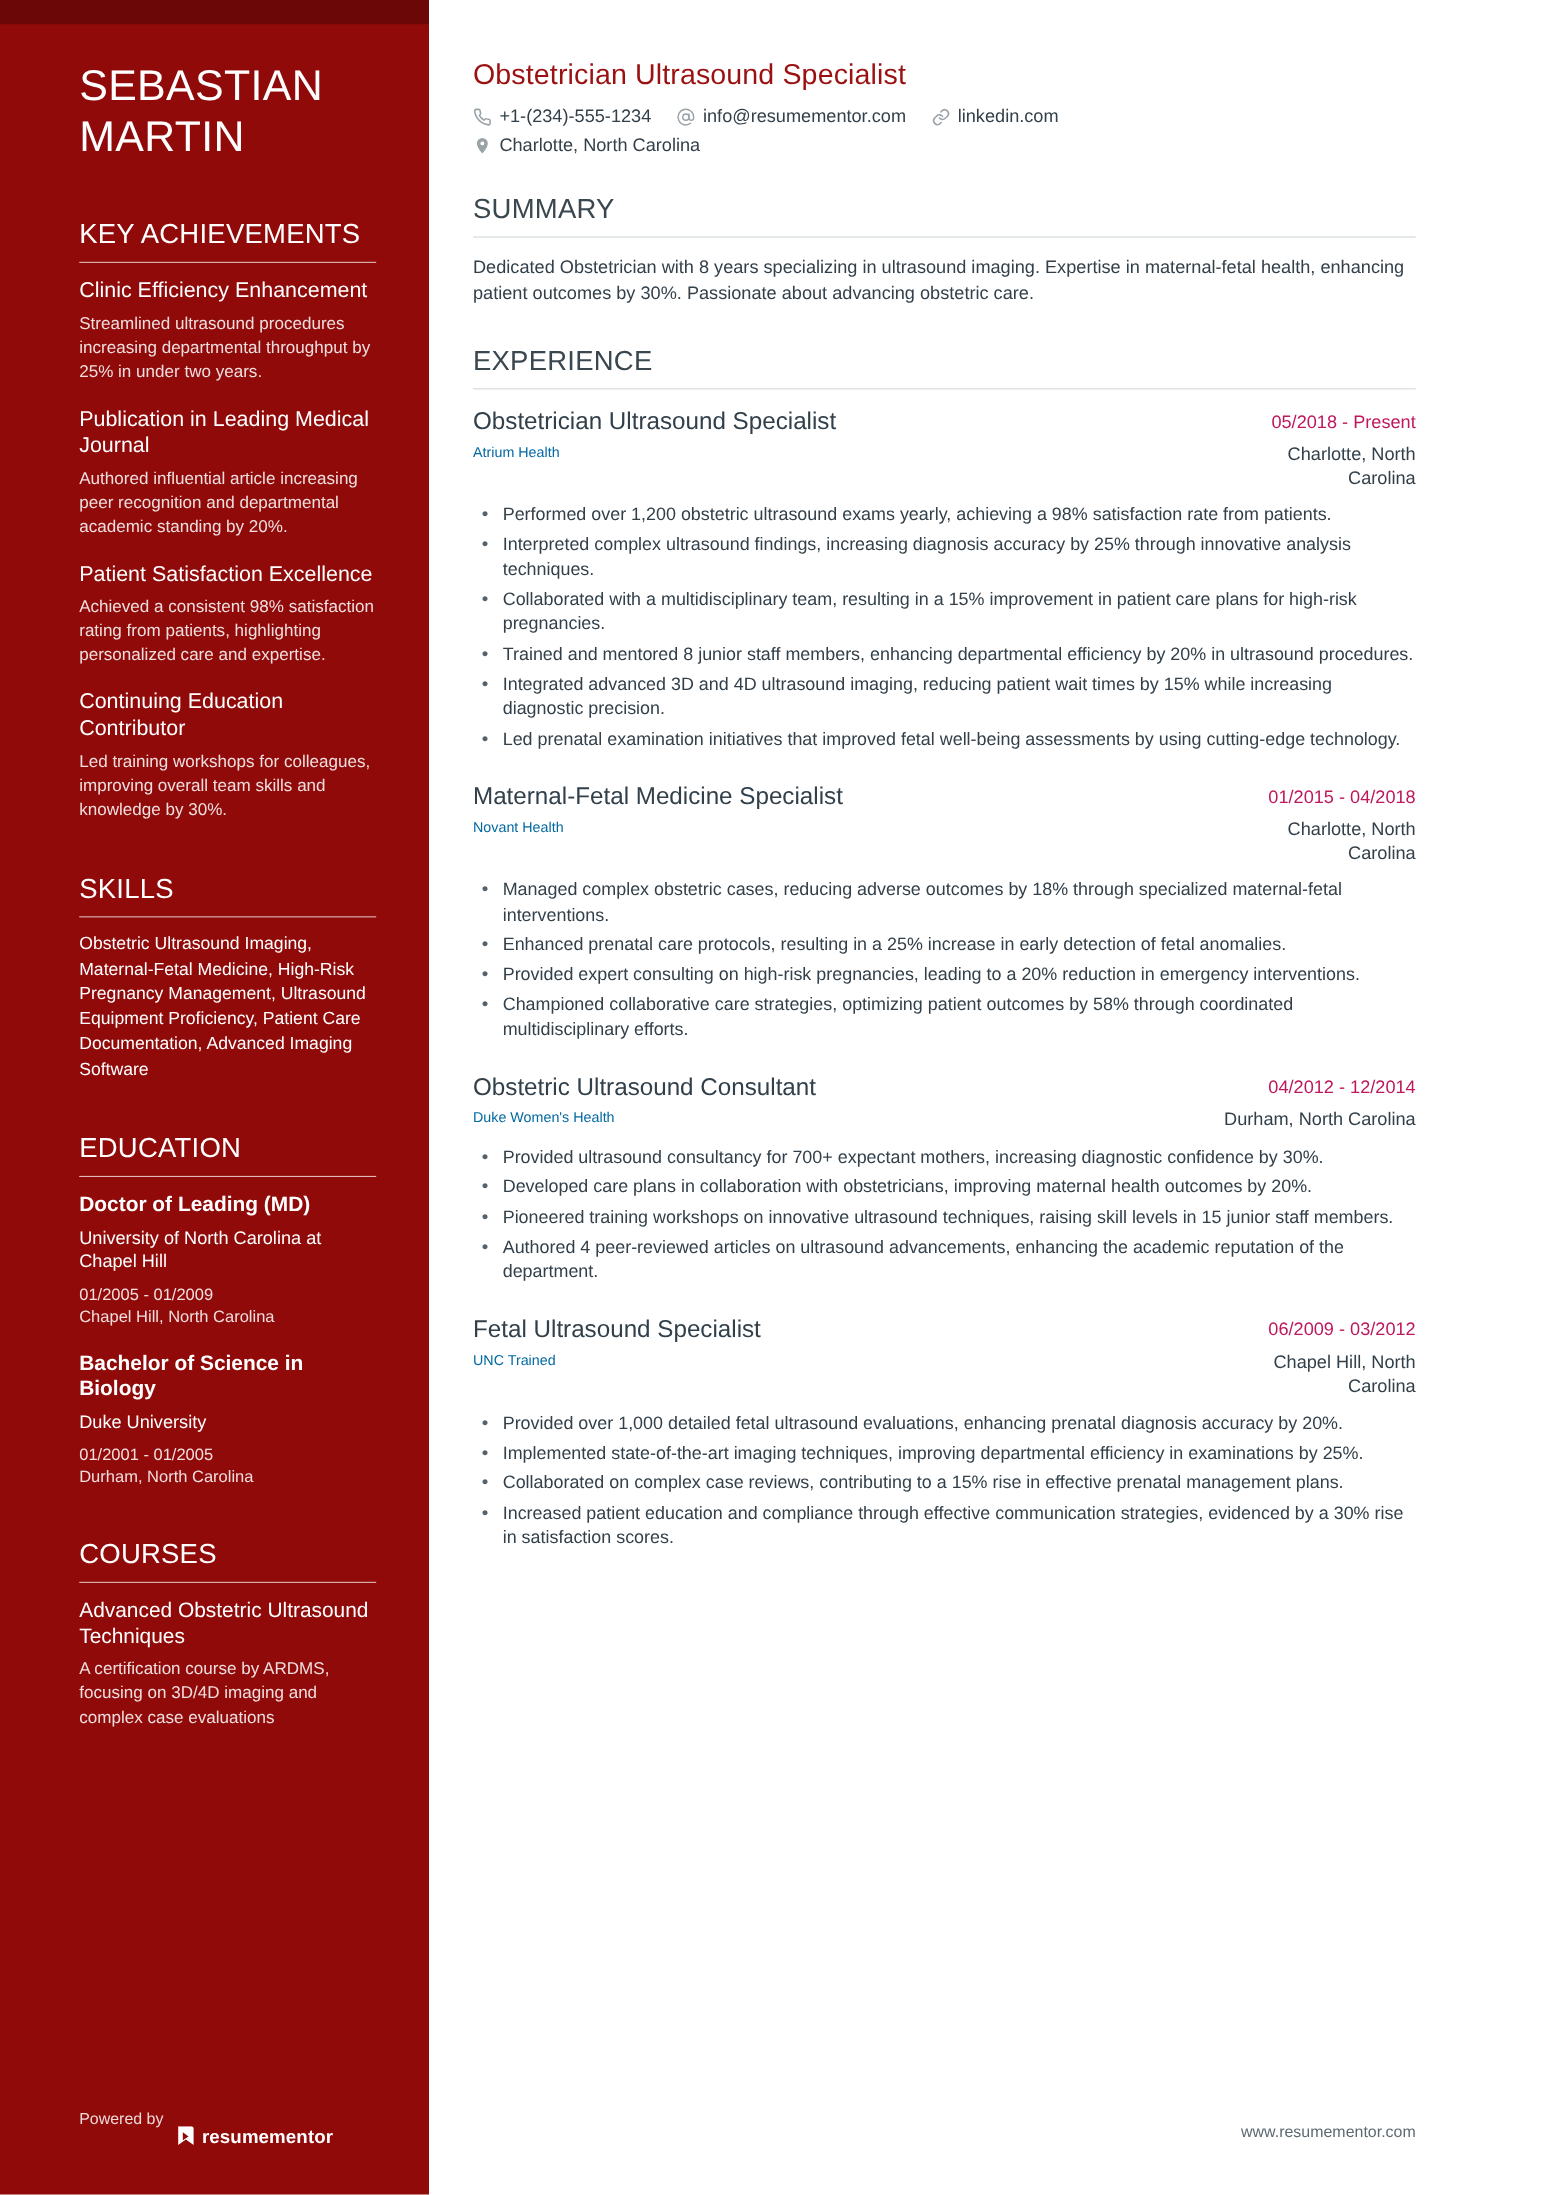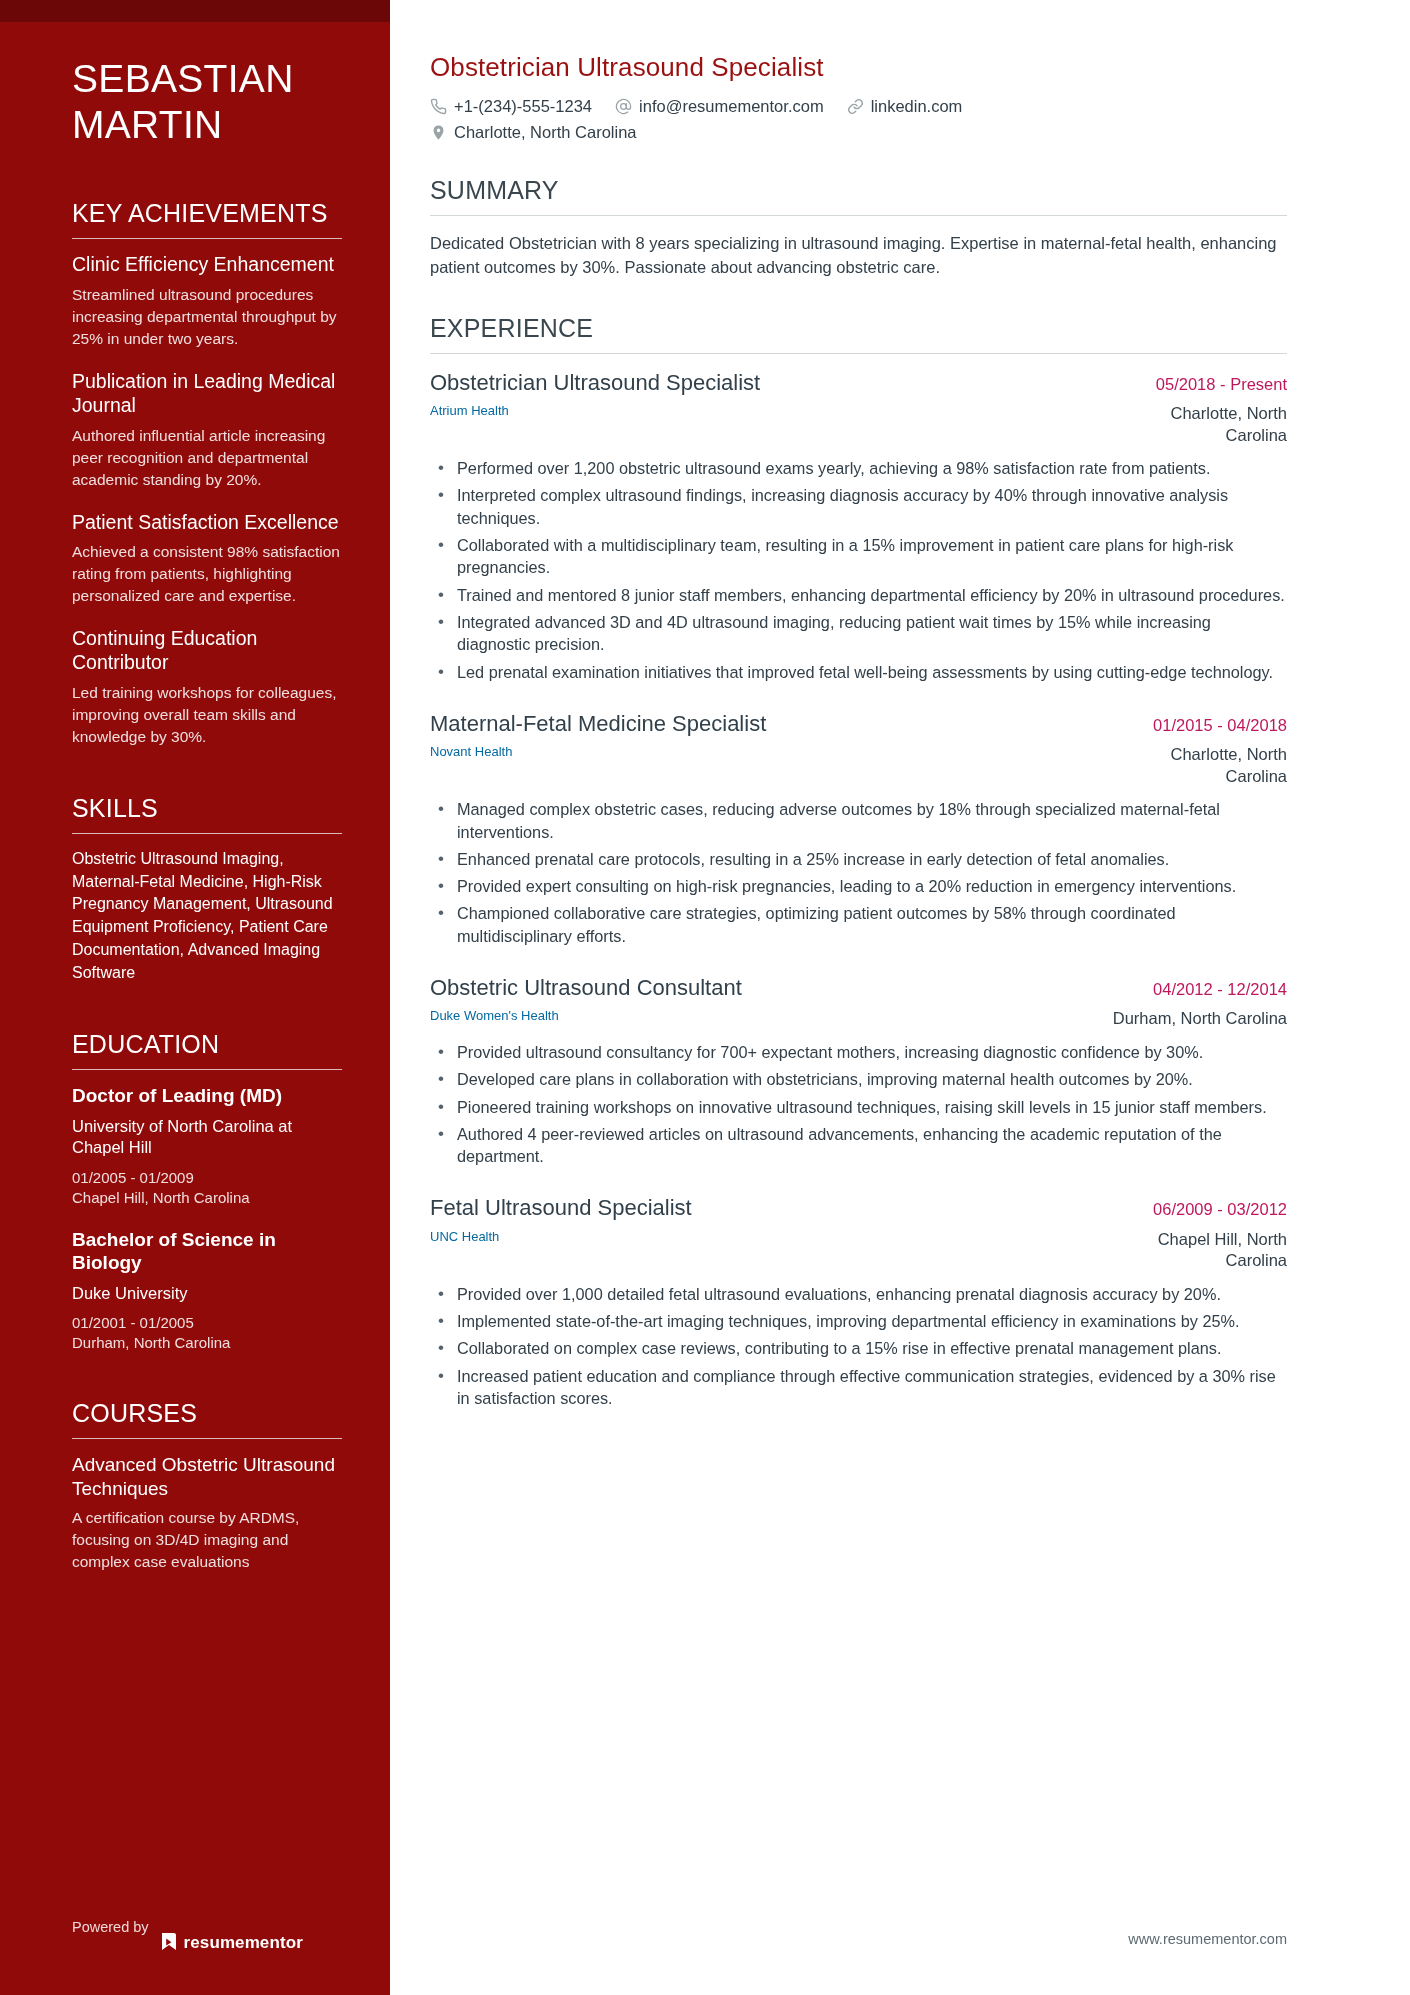--- a/index.html
+++ b/index.html
@@ -254,21 +254,21 @@
         <div class="job-head">
           <div class="job-title">Obstetrician Ultrasound Specialist</div>
           <div class="job-dates">05/2018 - Present</div>
         </div>
         <div class="job-sub">
           <div class="job-company">Atrium Health</div>
           <div class="job-location">Charlotte, North Carolina</div>
         </div>
         <ul class="bullets">
           <li>Performed over 1,200 obstetric ultrasound exams yearly, achieving a 98% satisfaction rate from patients.</li>
-          <li>Interpreted complex ultrasound findings, increasing diagnosis accuracy by 40% through innovative analysis techniques.</li>
+          <li>Interpreted complex ultrasound findings, increasing diagnosis accuracy by 25% through innovative analysis techniques.</li>
           <li>Collaborated with a multidisciplinary team, resulting in a 15% improvement in patient care plans for high-risk pregnancies.</li>
           <li>Trained and mentored 8 junior staff members, enhancing departmental efficiency by 20% in ultrasound procedures.</li>
           <li>Integrated advanced 3D and 4D ultrasound imaging, reducing patient wait times by 15% while increasing diagnostic precision.</li>
           <li>Led prenatal examination initiatives that improved fetal well-being assessments by using cutting-edge technology.</li>
         </ul>
       </div>
 
       <div class="job">
         <div class="job-head">
           <div class="job-title">Maternal-Fetal Medicine Specialist</div>
@@ -302,21 +302,21 @@
           <li>Authored 4 peer-reviewed articles on ultrasound advancements, enhancing the academic reputation of the department.</li>
         </ul>
       </div>
 
       <div class="job">
         <div class="job-head">
           <div class="job-title">Fetal Ultrasound Specialist</div>
           <div class="job-dates">06/2009 - 03/2012</div>
         </div>
         <div class="job-sub">
-          <div class="job-company">UNC Health</div>
+          <div class="job-company">UNC Trained</div>
           <div class="job-location">Chapel Hill, North Carolina</div>
         </div>
         <ul class="bullets">
           <li>Provided over 1,000 detailed fetal ultrasound evaluations, enhancing prenatal diagnosis accuracy by 20%.</li>
           <li>Implemented state-of-the-art imaging techniques, improving departmental efficiency in examinations by 25%.</li>
           <li>Collaborated on complex case reviews, contributing to a 15% rise in effective prenatal management plans.</li>
           <li>Increased patient education and compliance through effective communication strategies, evidenced by a 30% rise in satisfaction scores.</li>
         </ul>
       </div>
 

